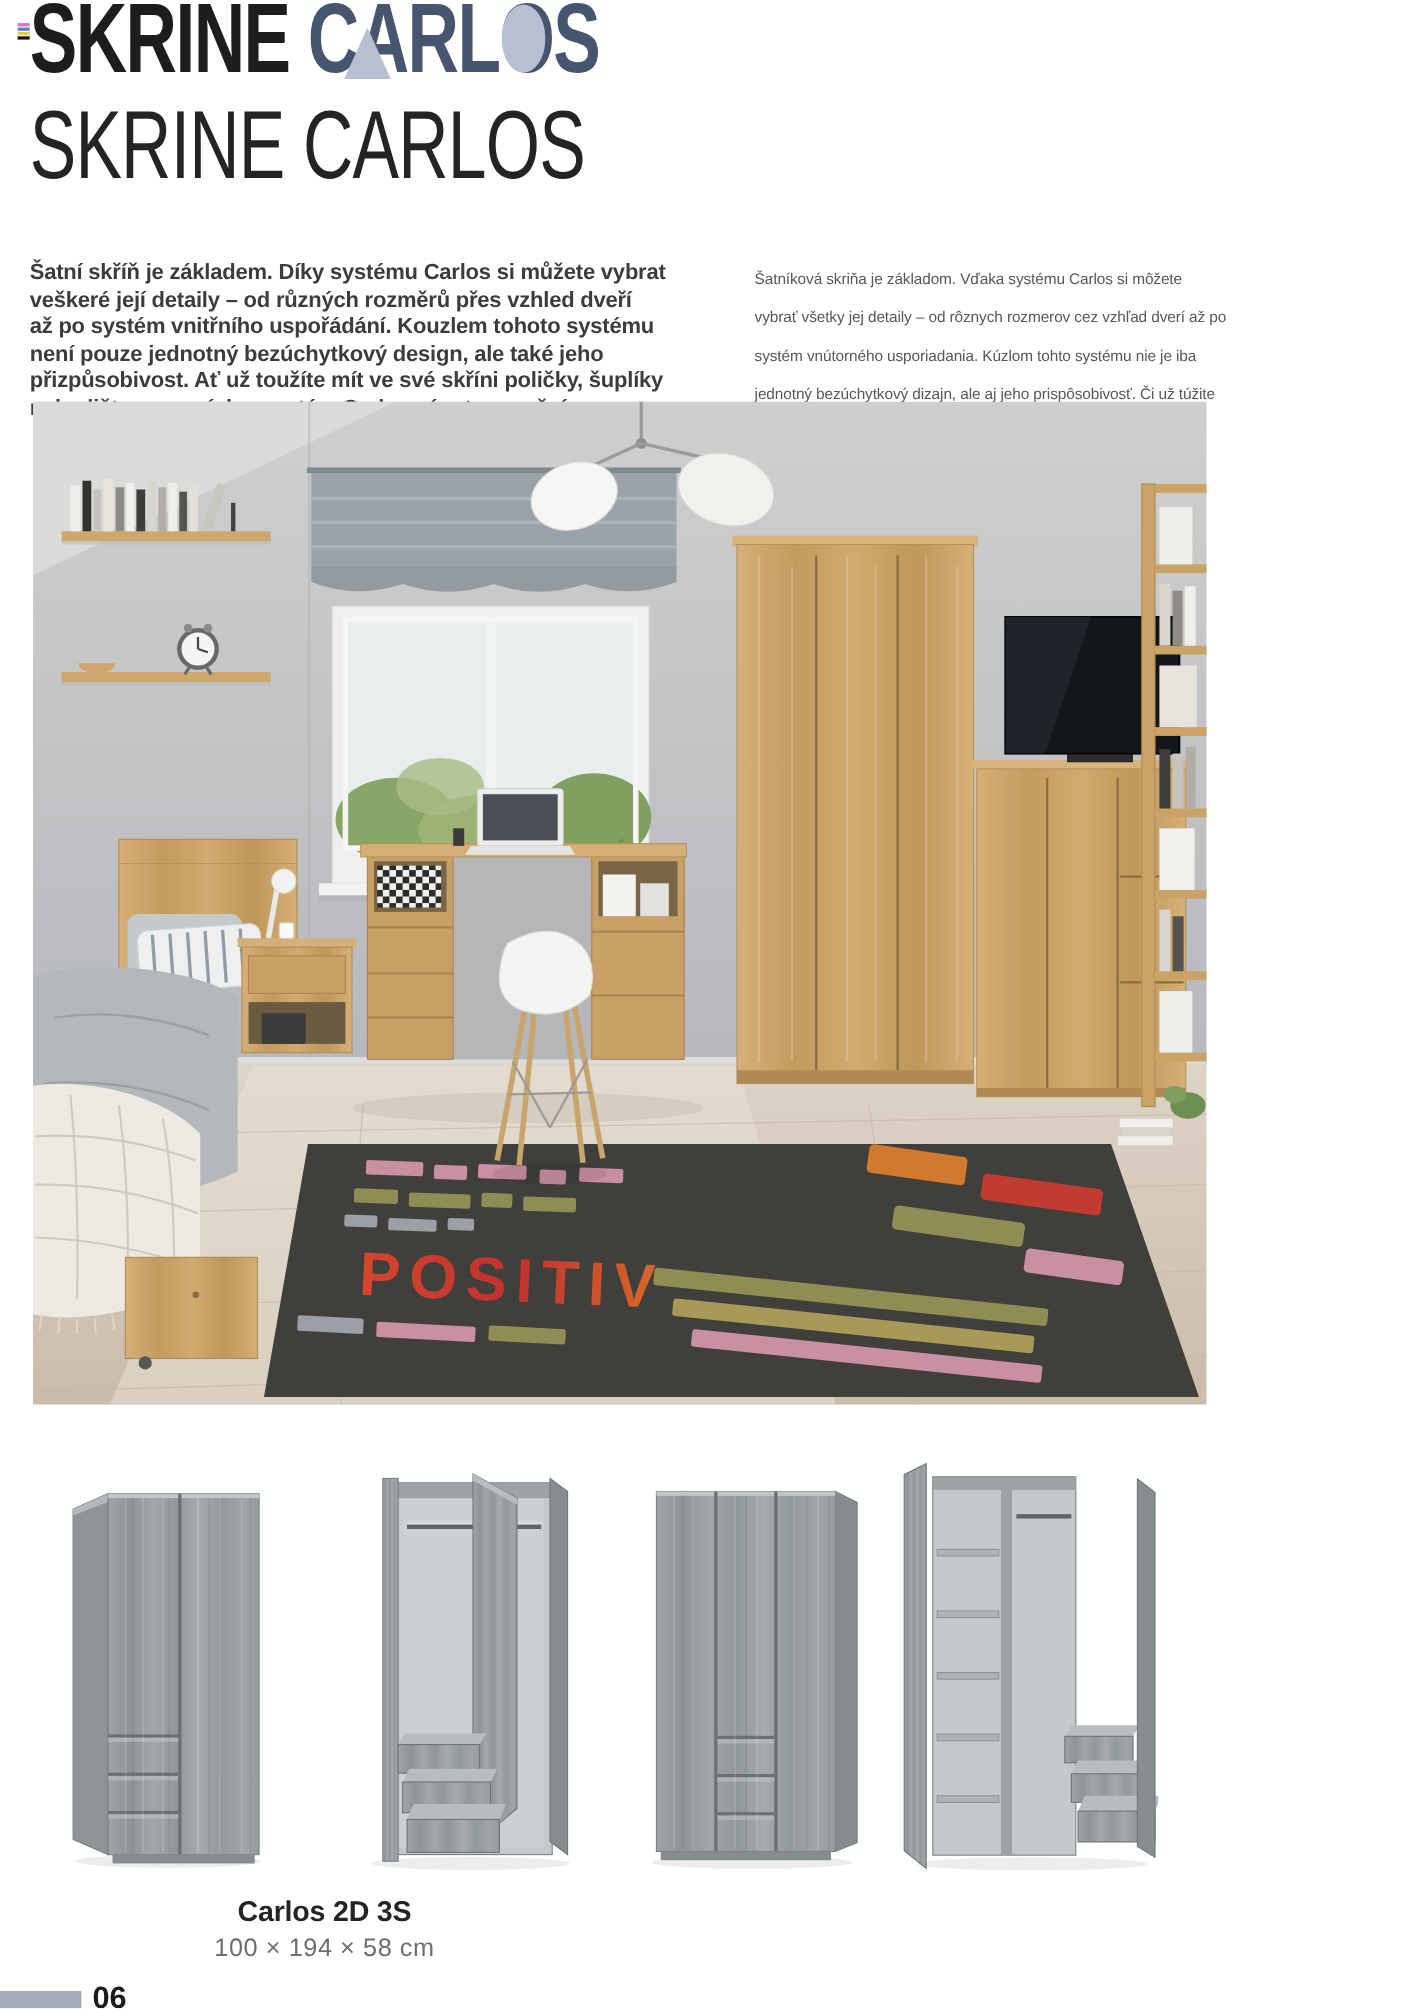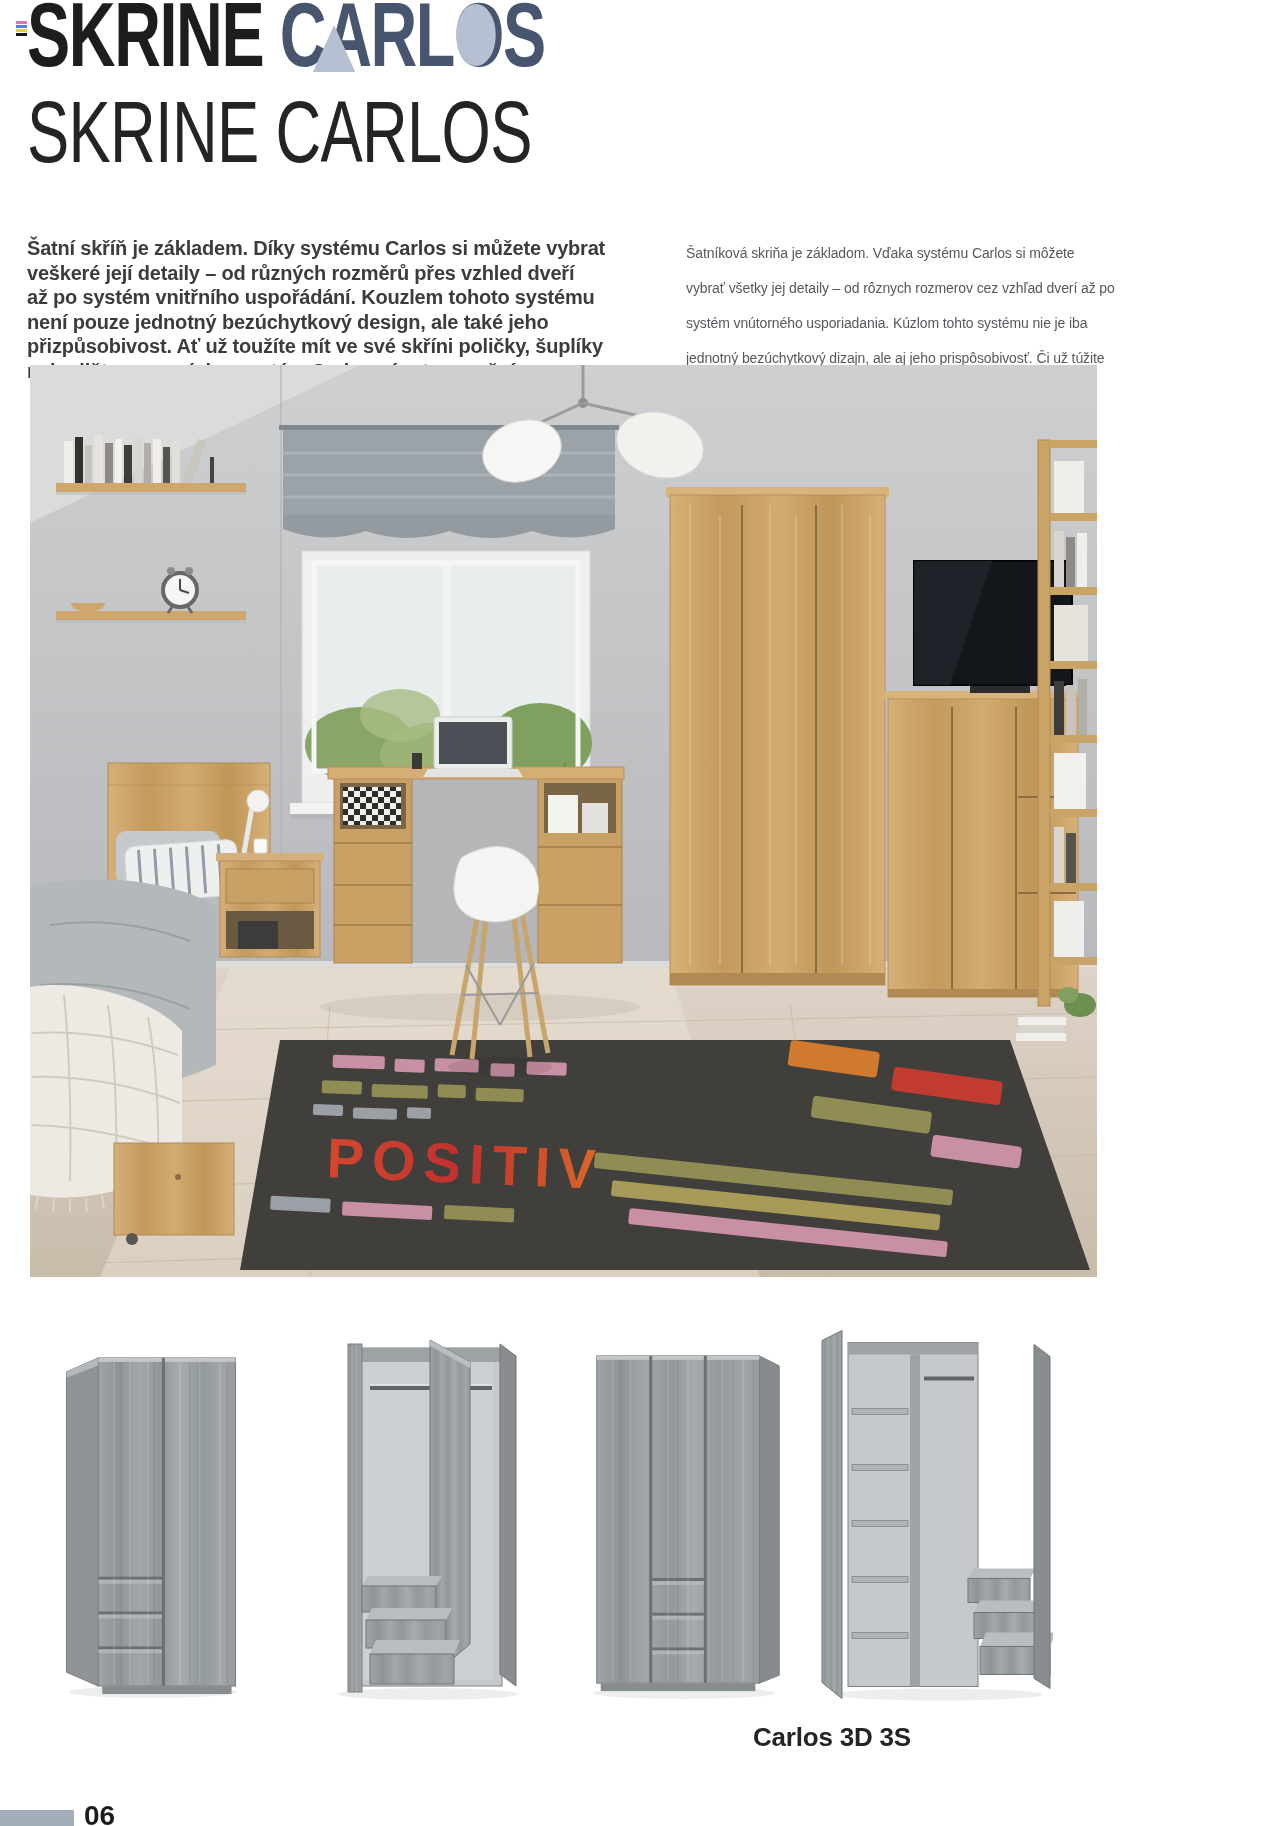--- a/index.html
+++ b/index.html
@@ -518,20 +518,23 @@
         <rect x="150" y="250" width="62" height="24" fill="url(#grayG)" stroke="#6f7577"></rect>
         <polygon points="156,284 222,284 228,272 162,272" fill="#b9bdbf"></polygon>
         <rect x="156" y="284" width="66" height="26" fill="url(#grayG)" stroke="#6f7577"></rect>
         <polygon points="162,318 232,318 238,304 168,304" fill="#b9bdbf"></polygon>
         <rect x="162" y="318" width="70" height="28" fill="url(#grayG)" stroke="#6f7577"></rect>
       </g>
       <polygon points="216,16 232,28 232,360 216,350" fill="#888e90" stroke="#6f7577"></polygon>
     </svg>
   </div>
 
+  <div class="plabel pl1">
+    <div class="pname">Carlos 2D 3S</div>
+    <div class="pdims">100 × 194 × 58 cm</div>
+  </div>
   <div class="plabel pl2">
-    <div class="pname">Carlos 3D 3S</div>
   </div>
 
   <div class="footer-bar"></div>
   <div class="footer-num">06</div>
 
 </div>
 
 </body></html>

